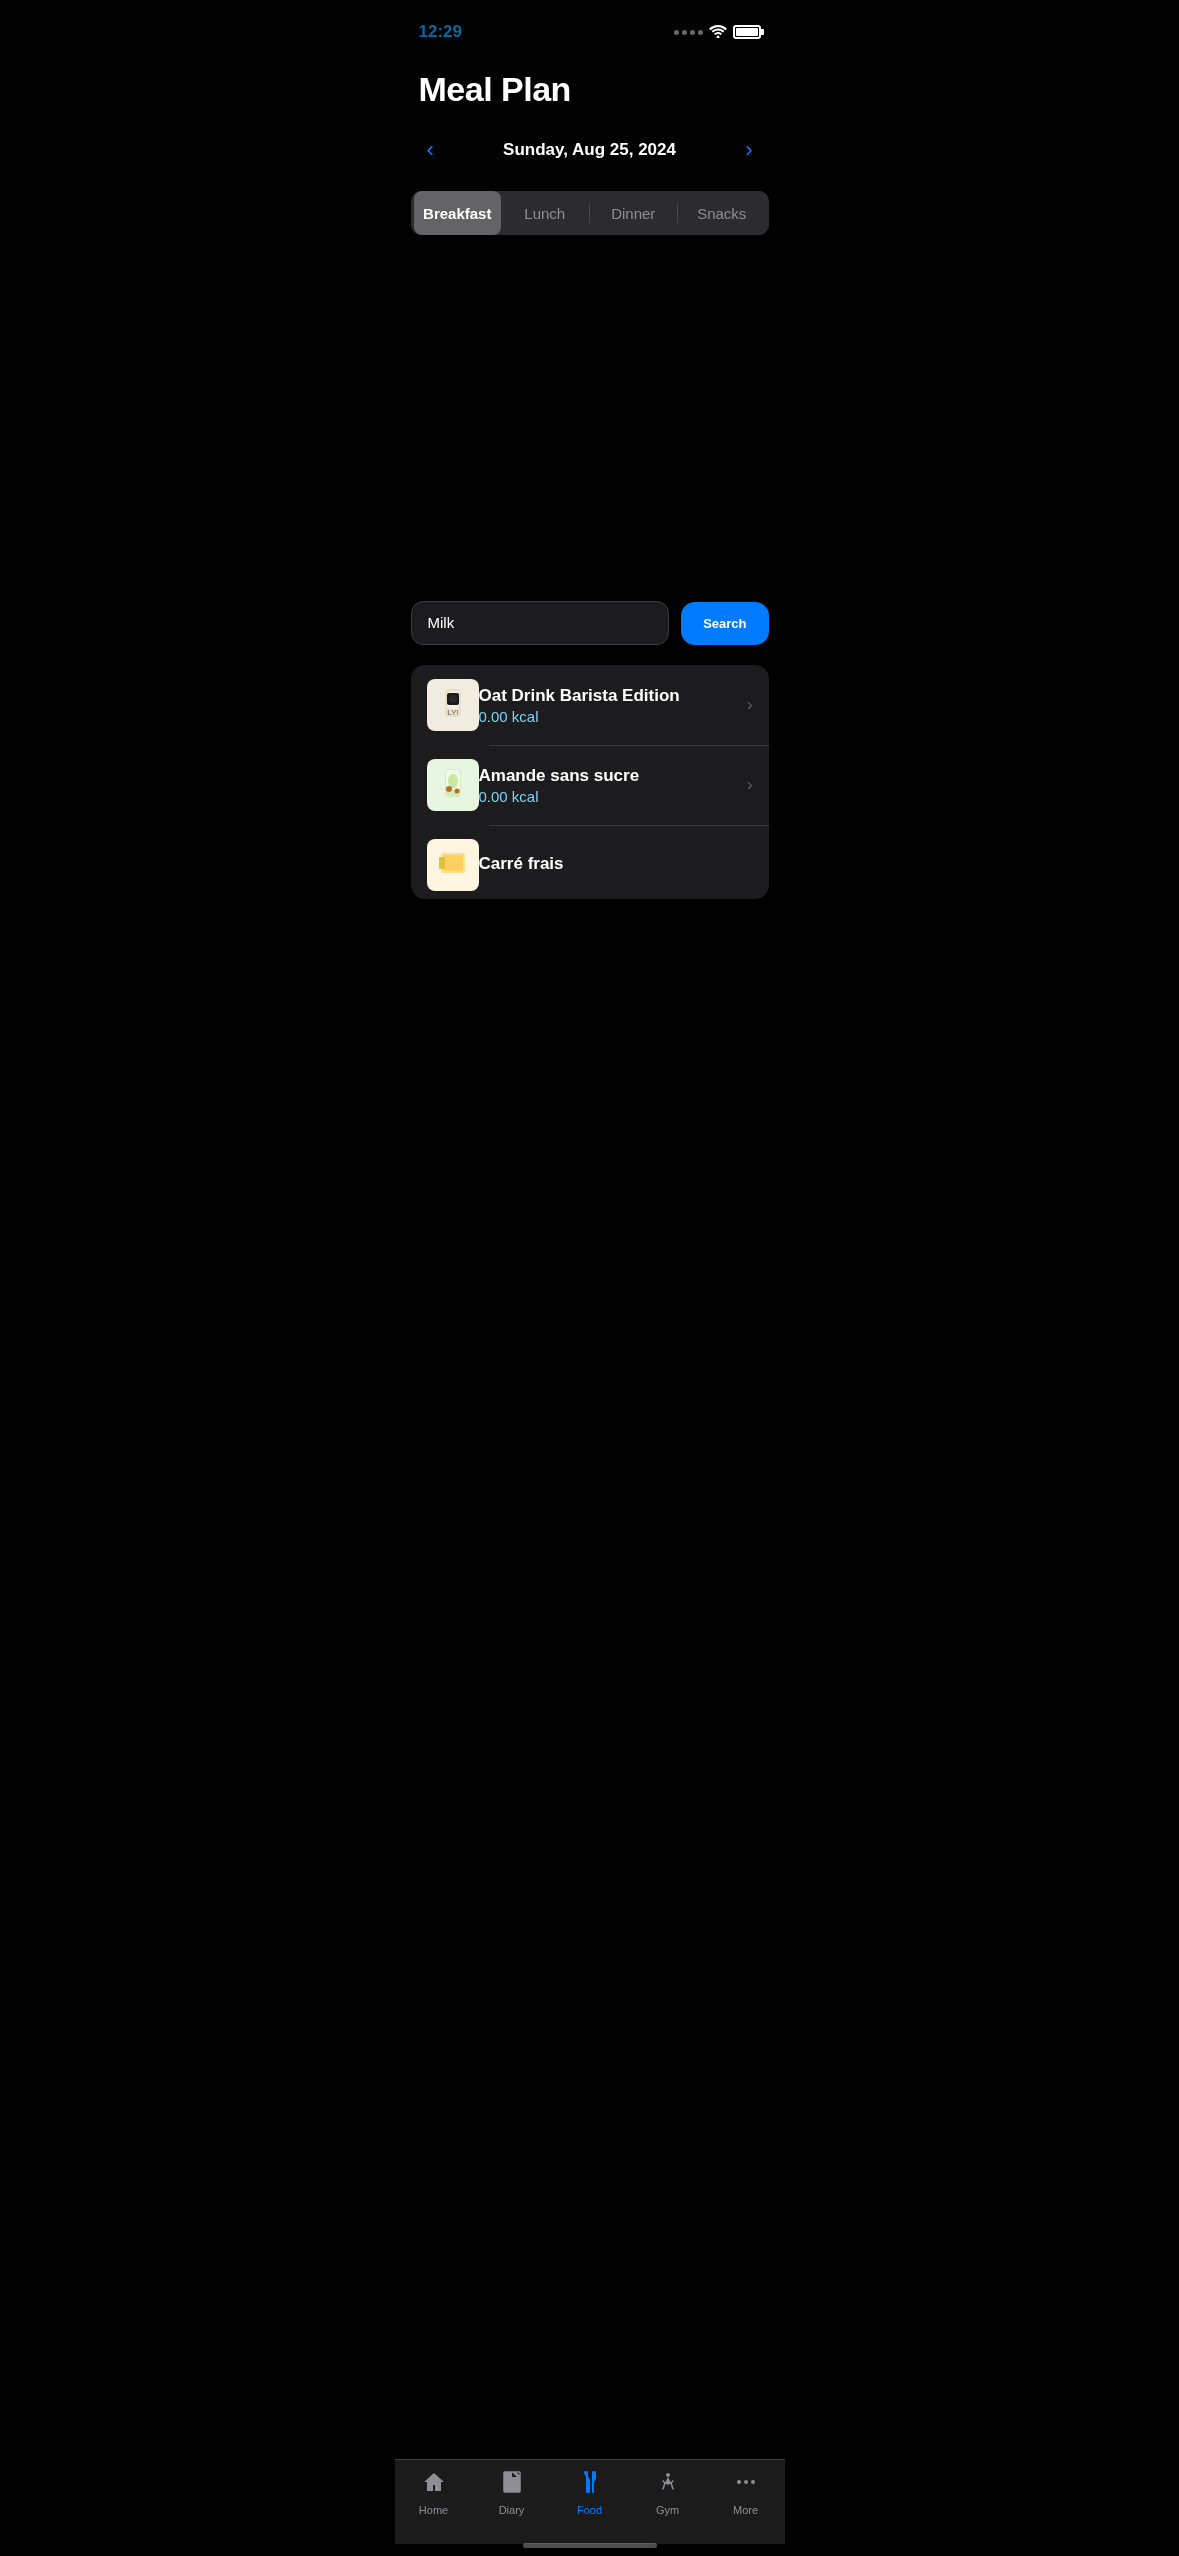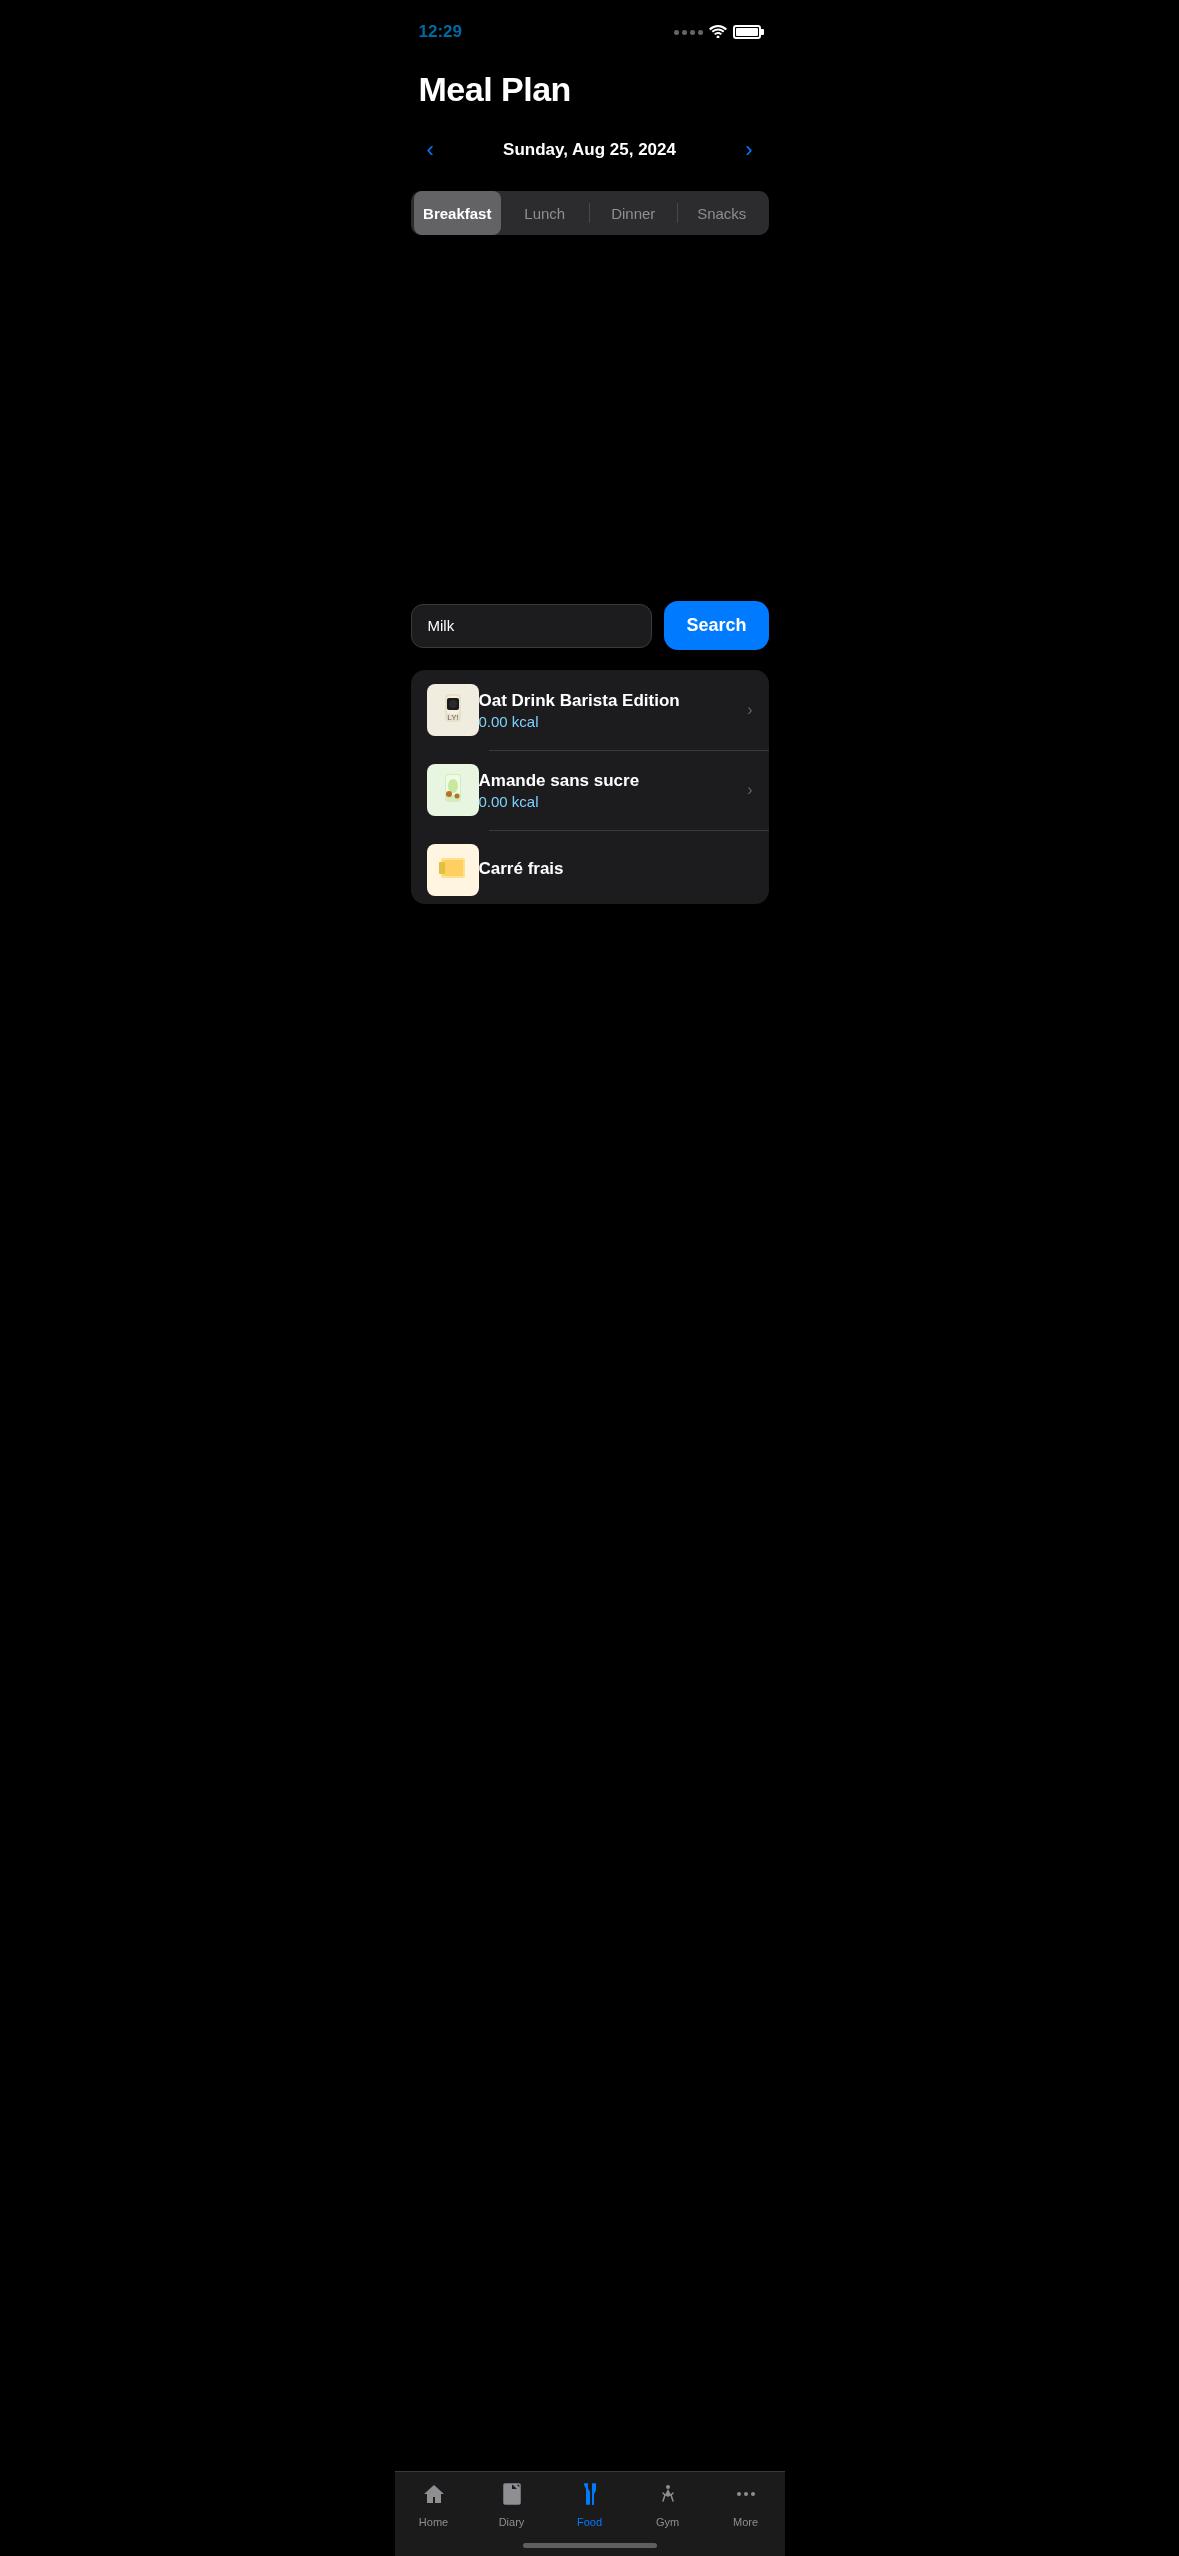--- a/index.html
+++ b/index.html
@@ -197,21 +197,21 @@
       font-size: 15px;
       width: 100%;
     }
 
     .search-button {
       background: #007AFF;
       color: #fff;
       border: none;
       border-radius: 14px;
       padding: 14px 22px;
-      font-size: 18px;
+      font-size: 13px;
       font-weight: 600;
       cursor: pointer;
       white-space: nowrap;
     }
 
     
     .results-container {
       margin: 8px 16px 0;
       background: #1c1c1e;
       border-radius: 14px;
@@ -254,21 +254,21 @@
 
     .result-chevron {
       color: #636366;
       font-size: 16px;
       margin-left: 8px;
     }
 
     
     .tab-bar {
       position: fixed;
-      bottom: 0;
+      bottom: 12px;
       left: 50%;
       transform: translateX(-50%);
       width: 390px;
       background: rgba(28, 28, 30, 0.95);
       border-top: 0.5px solid #3a3a3c;
       display: flex;
       justify-content: space-around;
       padding: 10px 0 28px;
     }
 

